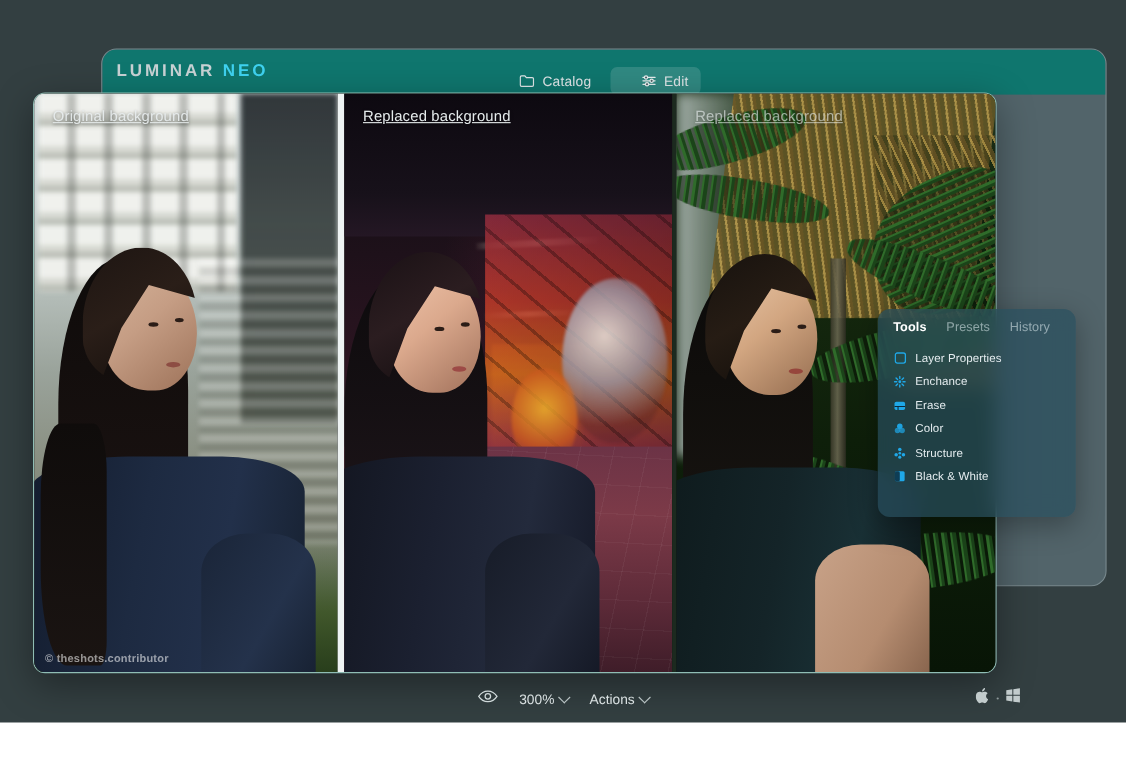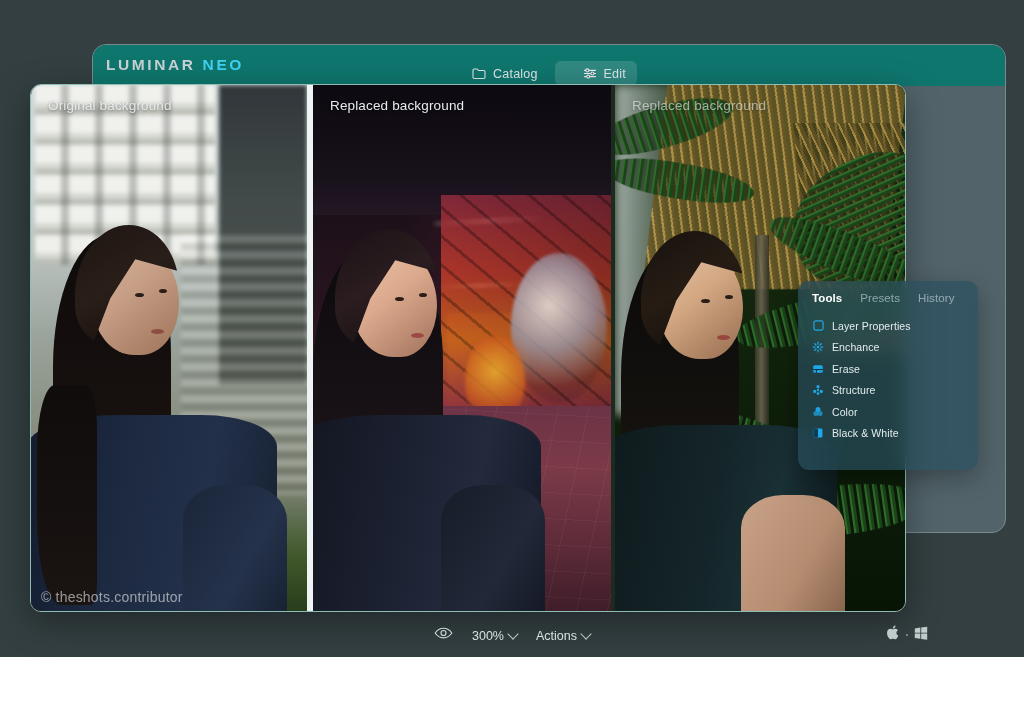--- a/index.html
+++ b/index.html
@@ -134,32 +134,34 @@
 
   .pane-label {
     position: absolute;
     left: 17px;
     top: 13px;
     font-size: 13.5px;
     color: #e6ebec;
     letter-spacing: .15px;
     z-index: 6;
     text-shadow: 0 1px 3px rgba(0,0,0,0.45);
+    text-decoration: underline;
   }
   .pane.p1 .pane-label { opacity: .93; }
   .pane.p3 .pane-label { opacity: .62; }
 
   .watermark {
     position: absolute;
     left: 10px;
     bottom: 6px;
-    font-size: 14px;
+    font-size: 10px;
     color: rgba(255,255,255,0.55);
     letter-spacing: .2px;
     z-index: 6;
+    font-weight: bold;
   }
 
   
   .bg-city {
     position: absolute;
     inset: 0;
     background:
       linear-gradient(180deg,
         #cfd8d8 0%, #cdd6d6 18%,
         #b9c2be 32%, #9aa39b 48%,
@@ -600,39 +602,39 @@
             <path d="M1.2 6.6h9.6" stroke="#0c2b3d" stroke-width="1"></path>
             <path d="M4.4 6.6v3.2" stroke="#0c2b3d" stroke-width="1"></path>
           </svg>
         </span>
         <span class="ti-label">Erase</span>
       </div>
 
       <div class="tool-item">
         <span class="tool-ico">
           <svg width="12" height="12" viewBox="0 0 12 12" fill="none">
+            <circle cx="6" cy="3.6" r="2.5" fill="#1fa8e8" opacity=".95"></circle>
+            <circle cx="3.9" cy="7.4" r="2.5" fill="#1fa8e8" opacity=".7"></circle>
+            <circle cx="8.1" cy="7.4" r="2.5" fill="#1fa8e8" opacity=".7"></circle>
+          </svg>
+        </span>
+        <span class="ti-label">Color</span>
+      </div>
+
+      <div class="tool-item">
+        <span class="tool-ico">
+          <svg width="12" height="12" viewBox="0 0 12 12" fill="none">
             <circle cx="6" cy="2.7" r="1.6" fill="#1fa8e8"></circle>
             <circle cx="2.7" cy="7.4" r="1.6" fill="#1fa8e8"></circle>
             <circle cx="9.3" cy="7.4" r="1.6" fill="#1fa8e8"></circle>
             <circle cx="6" cy="9.6" r="1.4" fill="#1fa8e8"></circle>
             <circle cx="6" cy="6" r="1.2" fill="#1fa8e8"></circle>
           </svg>
         </span>
         <span class="ti-label">Structure</span>
-      </div>
-
-      <div class="tool-item">
-        <span class="tool-ico">
-          <svg width="12" height="12" viewBox="0 0 12 12" fill="none">
-            <circle cx="6" cy="3.6" r="2.5" fill="#1fa8e8" opacity=".95"></circle>
-            <circle cx="3.9" cy="7.4" r="2.5" fill="#1fa8e8" opacity=".7"></circle>
-            <circle cx="8.1" cy="7.4" r="2.5" fill="#1fa8e8" opacity=".7"></circle>
-          </svg>
-        </span>
-        <span class="ti-label">Color</span>
       </div>
 
       <div class="tool-item">
         <span class="tool-ico">
           <svg width="12" height="12" viewBox="0 0 12 12" fill="none">
             <rect x="1.6" y="1.4" width="8.8" height="9.2" rx="1.4" fill="#1fa8e8"></rect>
             <rect x="1.6" y="1.4" width="4.4" height="9.2" rx="1.4" fill="#0e3d55"></rect>
           </svg>
         </span>
         <span class="ti-label">Black &amp; White</span>

